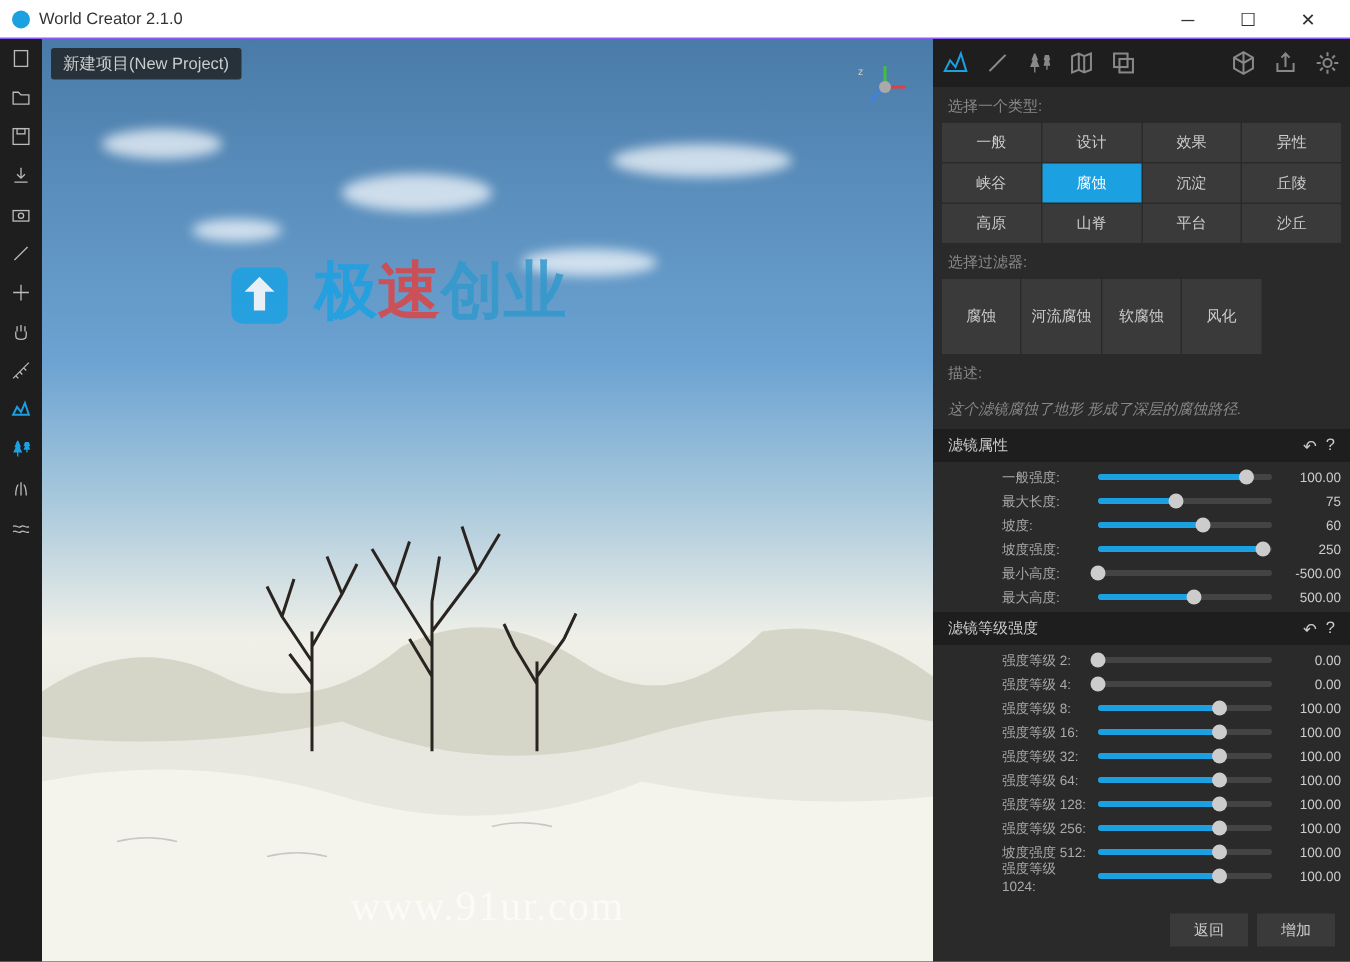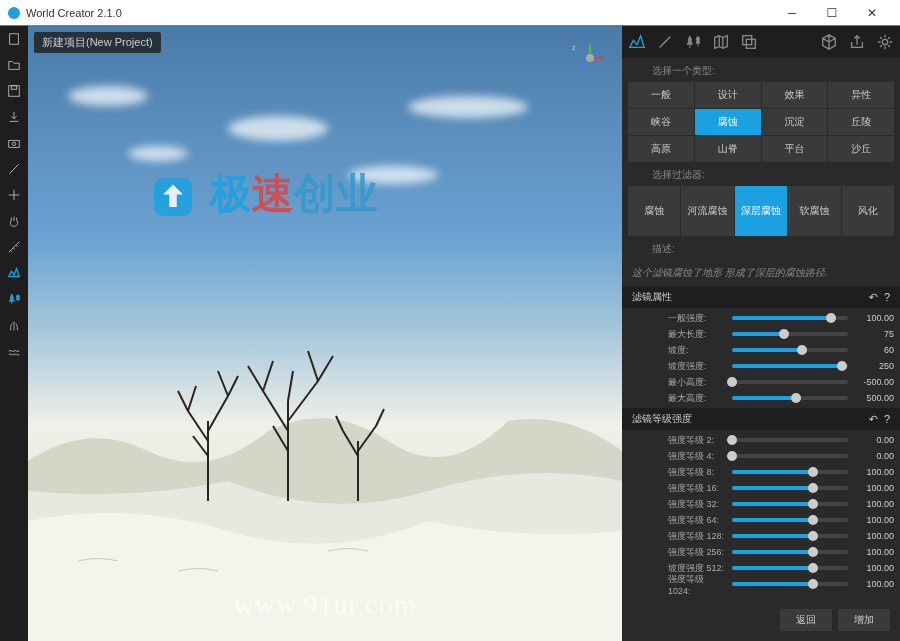--- a/index.html
+++ b/index.html
@@ -24,21 +24,21 @@
 .watermark1 .w1 { color: #1ba1e2; }
 .watermark1 .w2 { color: #d44; }
 .watermark1 .w3 { color: #3399cc; }
 .watermark2 { position: absolute; bottom: 20px; left: 50%; transform: translateX(-50%); font-size: 28px; color: rgba(255,255,255,0.6); font-family: Georgia, serif; letter-spacing: 1px; }
 .right-panel { width: 278px; background: #2a2a2a; color: #aaa; font-size: 11px; display: flex; flex-direction: column; overflow-y: auto; }
 .top-icons { height: 32px; background: #1e1e1e; display: flex; align-items: center; padding: 0 6px; gap: 10px; }
 .top-icons .ticon { color: #888; cursor: pointer; display: flex; }
 .top-icons .ticon.active { color: #1ba1e2; }
 .top-icons .spacer { flex: 1; }
 .top-icons svg { width: 18px; height: 18px; }
-.section-label { font-size: 10px; color: #888; padding: 6px 10px 4px; margin-left: 20px; }
+.section-label { font-size: 10px; color: #888; padding: 6px 10px 4px; }
 .type-grid { display: grid; grid-template-columns: repeat(4, 1fr); gap: 1px; padding: 0 6px; }
 .type-btn { background: #3a3a3a; color: #ccc; font-size: 10px; text-align: center; padding: 6px 0; cursor: pointer; }
 .type-btn.selected { background: #1ba1e2; color: #fff; }
 .filter-grid { display: grid; grid-template-columns: repeat(5, 1fr); gap: 1px; padding: 0 6px; }
 .filter-btn { background: #3a3a3a; color: #ccc; font-size: 10px; text-align: center; padding: 18px 0; cursor: pointer; }
 .filter-btn.selected { background: #1ba1e2; color: #fff; }
 .desc-text { font-size: 10px; color: #888; padding: 6px 10px; font-style: italic; }
 .prop-header { background: #1e1e1e; display: flex; align-items: center; padding: 4px 10px; font-size: 10px; color: #ccc; }
 .prop-header .fill { flex: 1; }
 .prop-header .hicon { cursor: pointer; margin-left: 6px; font-size: 11px; }
@@ -234,21 +234,20 @@
         <div class="type-btn">高原</div>
         <div class="type-btn">山脊</div>
         <div class="type-btn">平台</div>
         <div class="type-btn">沙丘</div>
       </div>
 
     <div class="section-label">选择过滤器:</div>
     <div class="filter-grid" id="filter-grid">
         <div class="filter-btn">腐蚀</div>
         <div class="filter-btn">河流腐蚀</div>
-        <div class="filter-btn selected">深层腐蚀</div>
         <div class="filter-btn">软腐蚀</div>
         <div class="filter-btn">风化</div>
       </div>
 
     <div class="section-label">描述:</div>
     <div class="desc-text">这个滤镜腐蚀了地形 形成了深层的腐蚀路径.</div>
 
     <div class="prop-header">
       <span>滤镜属性</span>
       <span class="fill"></span>

